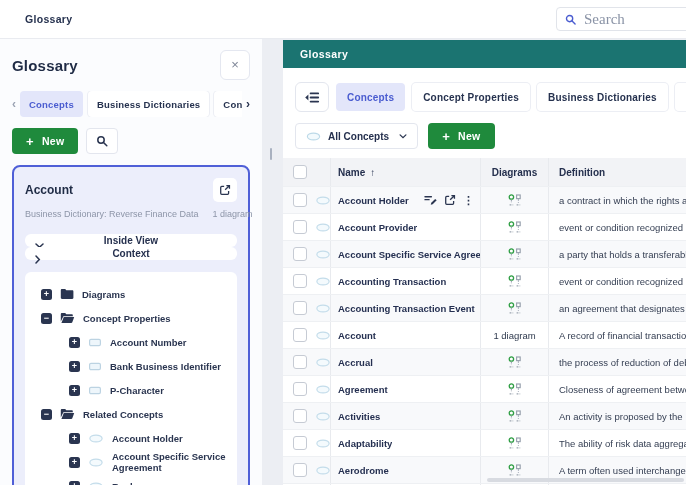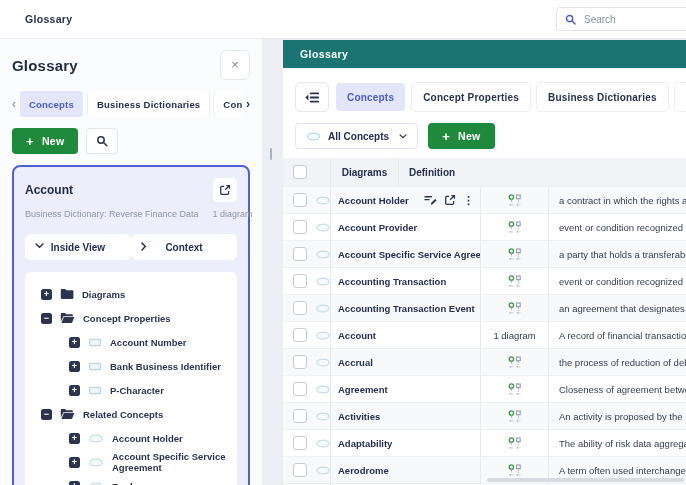--- a/index.html
+++ b/index.html
@@ -5,21 +5,21 @@
   html,body{margin:0;padding:0;}
   body{
     width:686px;height:485px;overflow:hidden;position:relative;
     background:#eceef3;font-family:"Liberation Sans",sans-serif;
     -webkit-font-smoothing:antialiased;
   }
   
   .topbar{position:absolute;top:0;left:0;right:0;height:38px;background:#fff;border-bottom:1px solid #e9ebf0;z-index:6;}
   .app-title{position:absolute;left:25px;top:13px;font-size:10.5px;font-weight:700;color:#26324f;letter-spacing:.3px;}
   .searchbox{position:absolute;right:-4px;top:7px;width:134px;height:24px;background:#fff;border:1px solid #e1e4ea;border-radius:4px;display:flex;align-items:center;padding:0 8px;gap:6px;box-sizing:border-box;}
-  .searchbox input{border:0;outline:0;flex:1;min-width:0;font-size:10px;color:#4b5568;background:transparent;font-family:Liberation Sans, sans-serif;}
+  .searchbox input{border:0;outline:0;flex:1;min-width:0;font-size:15px;color:#4b5568;background:transparent;font-family:Liberation Serif, serif;}
   .searchbox input::placeholder{color:#8a93a6;}
   
   .left-panel{position:absolute;top:38px;left:0;width:262px;bottom:0;background:#fbfcfe;padding:10px 12px;box-sizing:border-box;}
   .lp-head{display:flex;align-items:center;justify-content:space-between;margin-top:2px;}
   .lp-title{font-size:15px;font-weight:800;color:#1f2b45;letter-spacing:.2px;}
   .close-btn{width:30px;height:30px;background:#fff;border:1px solid #e4e7f0;border-radius:6px;color:#7d8596;font-size:13px;line-height:28px;text-align:center;cursor:pointer;padding:0;}
   .tab-row{display:flex;align-items:center;gap:4px;margin-top:11px;}
   .chev{font-size:12px;font-weight:700;color:#9aa2b2;flex:none;cursor:pointer;}
   .chev.dark{color:#26324f;}
   .tab-scroller{flex:1;display:flex;gap:5px;overflow:hidden;}
@@ -28,21 +28,21 @@
   .actions-row{display:flex;gap:8px;margin-top:11px;}
   .btn-new{height:26px;background:#1f8a3c;color:#fff;border:0;border-radius:4px;font-weight:700;font-size:10.5px;display:flex;align-items:center;gap:8px;padding:0 14px;cursor:pointer;font-family:inherit;letter-spacing:.3px;}
   .btn-new .plus{font-size:13px;font-weight:700;line-height:1;}
   .btn-iconsq{width:32px;height:26px;background:#fff;border:1px solid #e3e6ee;border-radius:4px;display:flex;align-items:center;justify-content:center;cursor:pointer;padding:0;}
   
   .card{margin-top:11px;border:2px solid #4f5fd7;border-radius:8px;background:#eceefb;padding:11px;height:396px;box-sizing:border-box;}
   .card-head{display:flex;align-items:center;justify-content:space-between;}
   .card-title{font-size:12px;font-weight:800;color:#1f2b45;}
   .card-open{width:24px;height:24px;background:#fff;border:0;border-radius:5px;display:flex;align-items:center;justify-content:center;cursor:pointer;padding:0;}
   .card-sub{margin-top:7px;font-size:9px;color:#8d95a8;display:flex;gap:14px;white-space:nowrap;}
-  .view-btns{display:flex;gap:0;margin-top:15px;}
+  .view-btns{display:flex;gap:0;margin-top:15px;flex-direction:column;}
   .view-btn{flex:1;height:26px;background:#fff;border:0;border-radius:6px;display:flex;align-items:center;justify-content:center;font-size:10px;font-weight:700;color:#25304e;position:relative;cursor:pointer;font-family:inherit;}
   .view-btn .vchev{position:absolute;left:10px;top:9px;display:flex;}
   
   .tree{margin-top:12px;background:#fff;border-radius:6px;padding:10px 8px;height:240px;}
   .tree-item{display:flex;align-items:center;gap:8px;height:24px;font-size:9.5px;font-weight:700;color:#2a3550;padding-left:8px;cursor:pointer;}
   .tree-item.d1{padding-left:36px;}
   .expander{width:11px;height:11px;background:#2a3550;border-radius:2.5px;color:#fff;font-size:9px;line-height:11px;text-align:center;font-weight:700;flex:none;}
   .ticon{display:flex;align-items:center;flex:none;}
   
   .right-panel{position:absolute;top:40px;left:283px;right:0;bottom:0;background:#fff;overflow:hidden;}
@@ -280,20 +280,26 @@
       <span class="plus">+</span>
       <span>New</span>
     </button>
   </div>
 
   <div class="table">
     <div class="trow thead">
       <div class="col col-check">
         <span class="cb"></span>
       </div>
+      <div class="col col-name">
+        <span class="hlabel">
+          <span>Name</span>
+          <span class="sort">↑</span>
+        </span>
+      </div>
       <div class="col col-diagrams">
         <span class="hlabel">Diagrams</span>
       </div>
       <div class="col col-def">
         <span class="hlabel">Definition</span>
       </div>
     </div>
     <div class="rows">
         <div class="trow">
           <div class="col col-check">

